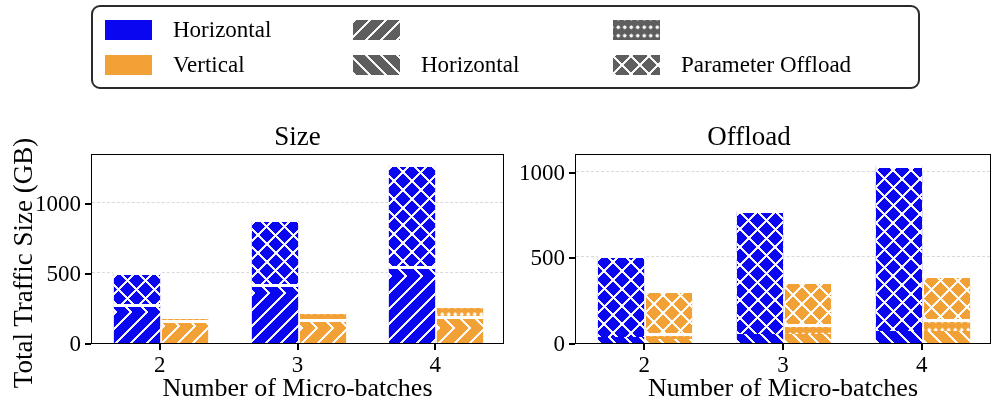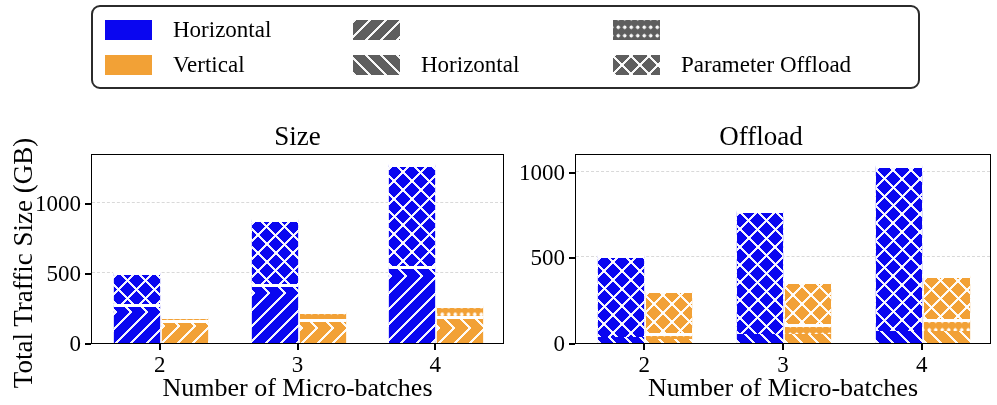--- a/index.html
+++ b/index.html
@@ -75,21 +75,21 @@
     </div>
     <div class="legend-item">
       <span class="swatch hatch hatch-cross" style="background-color: rgb(94, 94, 94);"></span>
       <span class="legend-label">Parameter Offload</span>
     </div>
   </div>
 
   <div class="ylabel">Total Traffic Size (GB)</div>
 
   <div class="plot-title" style="left:91px; top:123px; width:413px;">Size</div>
-  <div class="plot-title" style="left:553px; top:123px; width:416px;">Offload</div>
+  <div class="plot-title" style="left:541px; top:123px; width:416px;">Offload</div>
 
   <div class="plot" id="plot0" style="left:91px; top:154px; width:413px; height:190px;">
       <div class="gridline" style="bottom: 69.8529px;"></div>
       <div class="gridline" style="bottom: 139.706px;"></div>
       <div class="bar" style="left: 20.8333px; width: 48px; height: 190px;">
         <div class="seg hatch-fwd" style="bottom: 0px; height: 31.4338px; background-color: rgb(10, 6, 240);"></div>
         <div class="seg hatch-bwd stacked" style="bottom: 31.4338px; height: 7.68382px; background-color: rgb(10, 6, 240);"></div>
         <div class="seg hatch-cross stacked" style="bottom: 39.1176px; height: 32.1324px; background-color: rgb(10, 6, 240);"></div>
       </div>
       <div class="bar" style="left: 68.8333px; width: 48px; height: 190px;">

